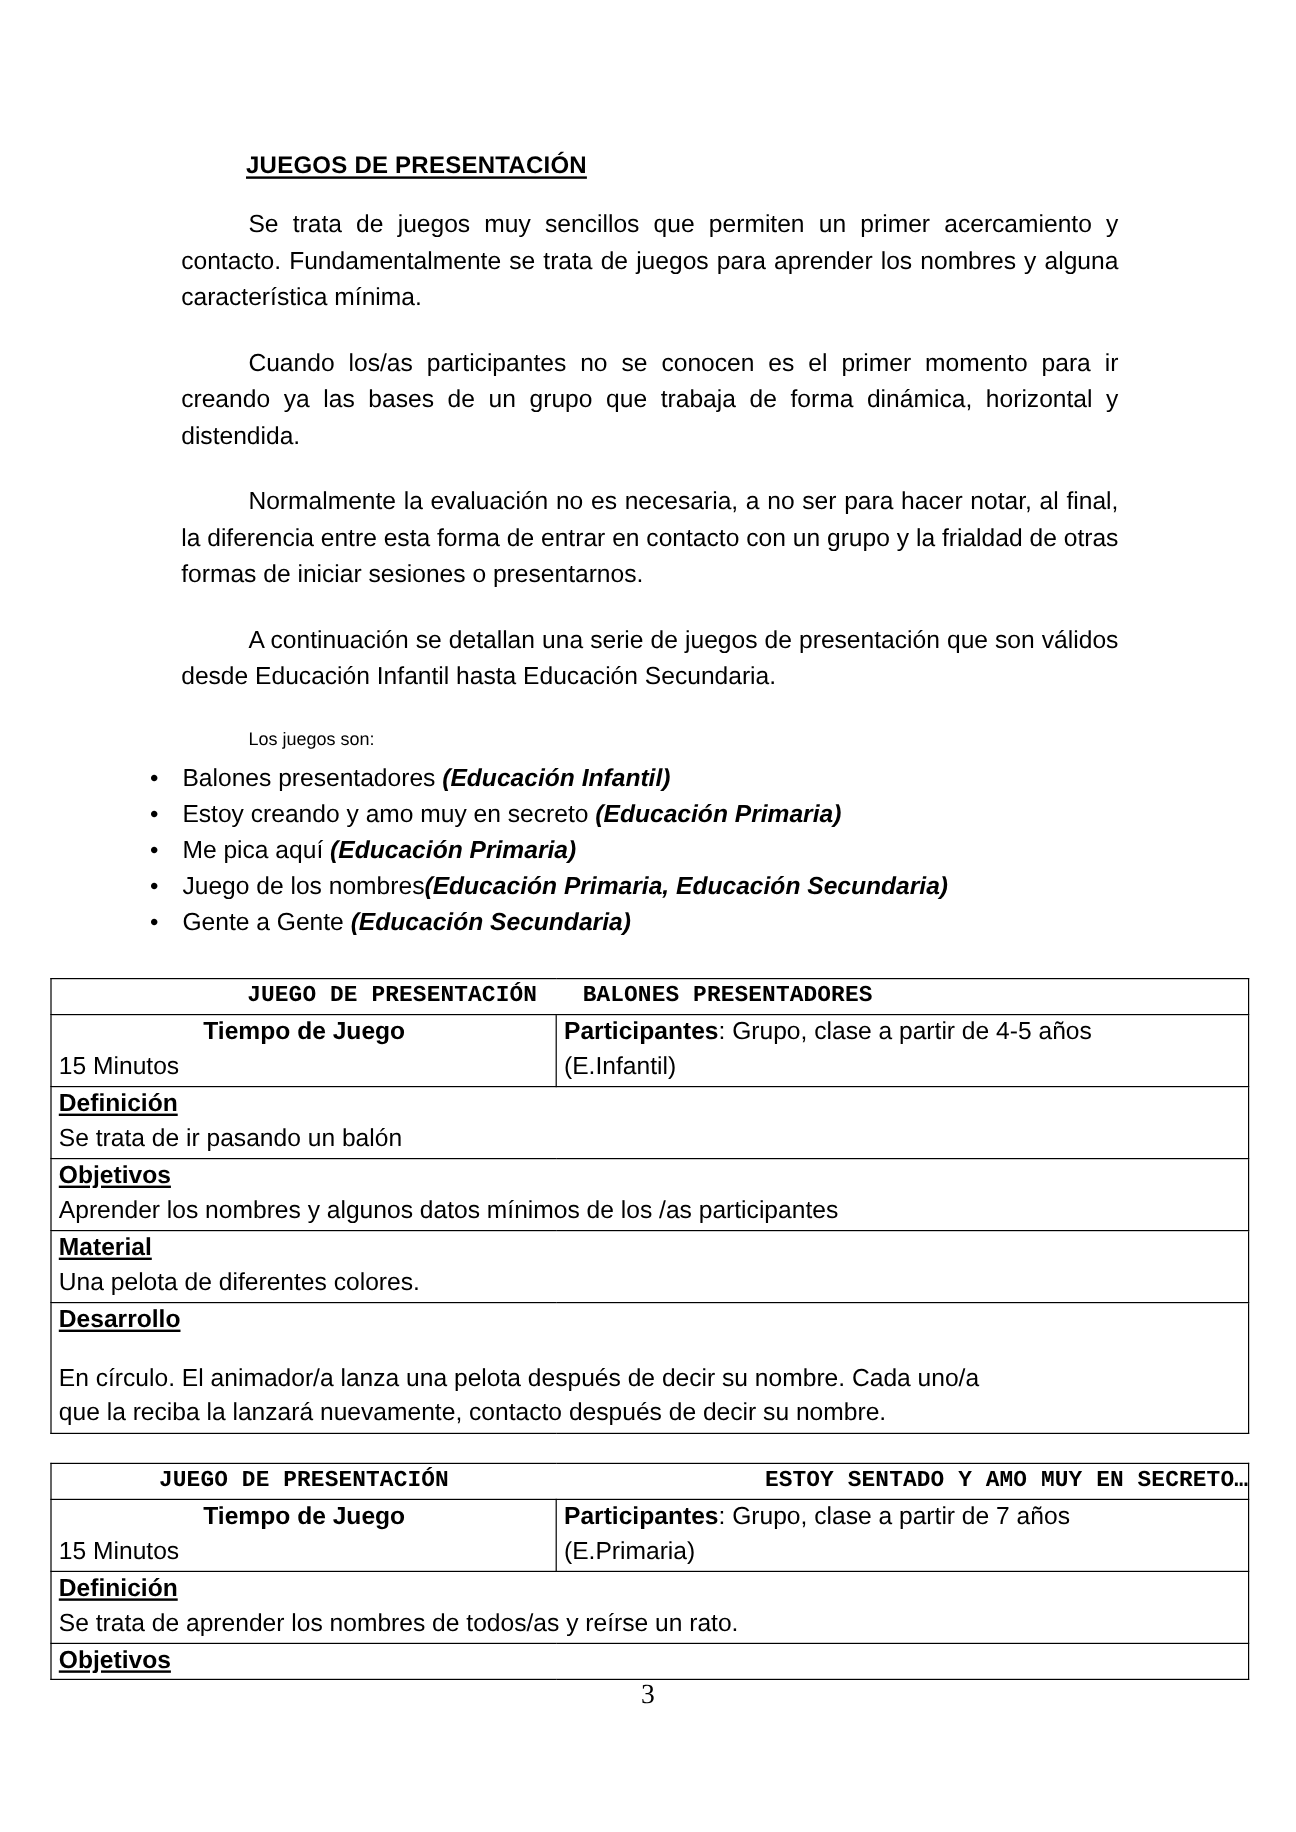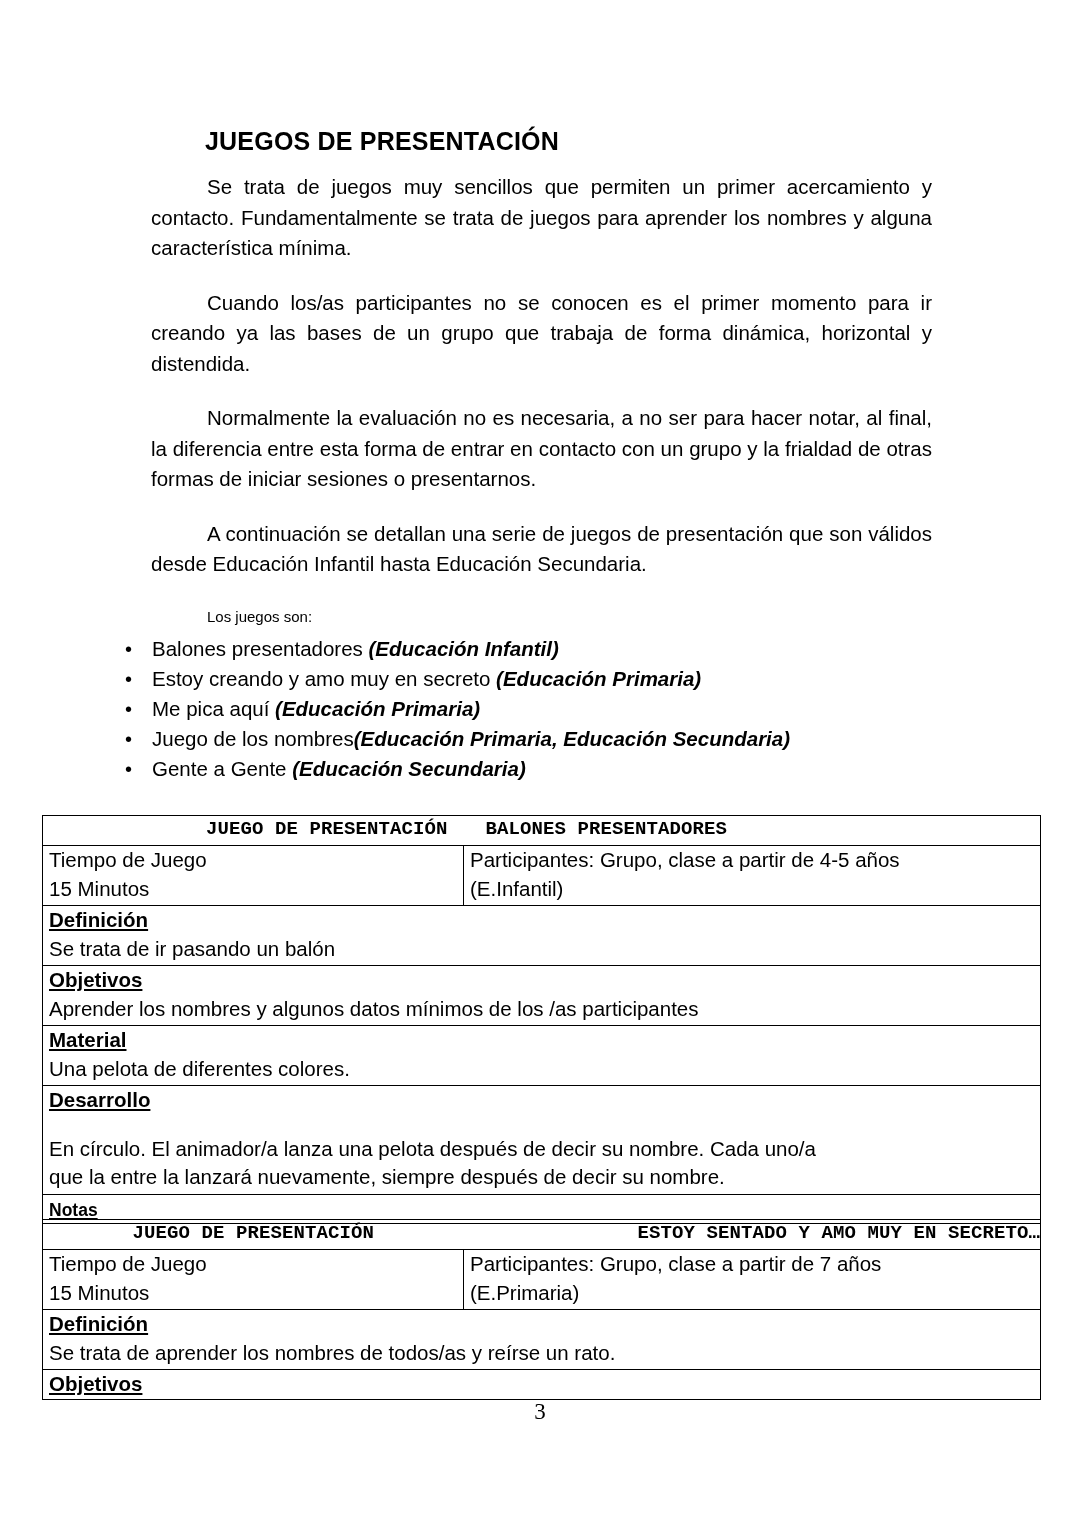--- a/index.html
+++ b/index.html
@@ -21,23 +21,24 @@
     left: 0; top: 0;
     width: 1080px;
     height: 1527px;
   }
 
   
   .doc-heading {
     position: absolute;
     left: 205px;
     top: 127px;
-    font-size: 25px;
+    font-size: 20px;
     font-weight: bold;
     letter-spacing: 0.2px;
+    text-decoration: underline;
     text-underline-offset: 3px;
     white-space: nowrap;
   }
 
   
   .body-block {
     position: absolute;
     left: 151px;
     top: 172px;
     width: 781px;
@@ -135,21 +136,21 @@
     text-decoration: underline;
     text-underline-offset: 2px;
   }
   .lbl-small {
     font-weight: bold;
     text-decoration: underline;
     text-underline-offset: 2px;
     font-size: 17.5px;
     line-height: 23px;
   }
-  .strong-inline { font-weight: normal; }
+  .strong-inline { font-weight: bold; text-align: center; }
   .row-text { display: block; }
   .notas-cell { padding-bottom: 0 !important; }
 
   
   .page-number {
     position: absolute;
     left: 0;
     top: 1399px;
     width: 1080px;
     text-align: center;
@@ -230,26 +231,21 @@
       <tr>
         <td colspan="2">
           <span class="row-text"><span class="lbl">Material</span></span>
           <span class="row-text">Una pelota de diferentes colores.</span>
         </td>
       </tr>
       <tr>
         <td colspan="2">
           <span class="row-text"><span class="lbl">Desarrollo</span></span>
           <span class="row-text" style="text-align:justify;margin-top:20px;">En círculo. El animador/a lanza una pelota después de decir su nombre. Cada uno/a</span>
-          <span class="row-text">que la entre la lanzará nuevamente, siempre después de decir su nombre.</span>
-        </td>
-      </tr>
-      <tr>
-        <td colspan="2" class="notas-cell">
-          <span class="row-text"><span class="lbl-small">Notas</span></span>
+          <span class="row-text">que la reciba la lanzará nuevamente, contacto después de decir su nombre.</span>
         </td>
       </tr>
     </tbody>
   </table>
 
   <table class="game-table" style="top:1219px;">
     <colgroup>
         <col class="col-left">
         <col class="col-right">
       </colgroup>

